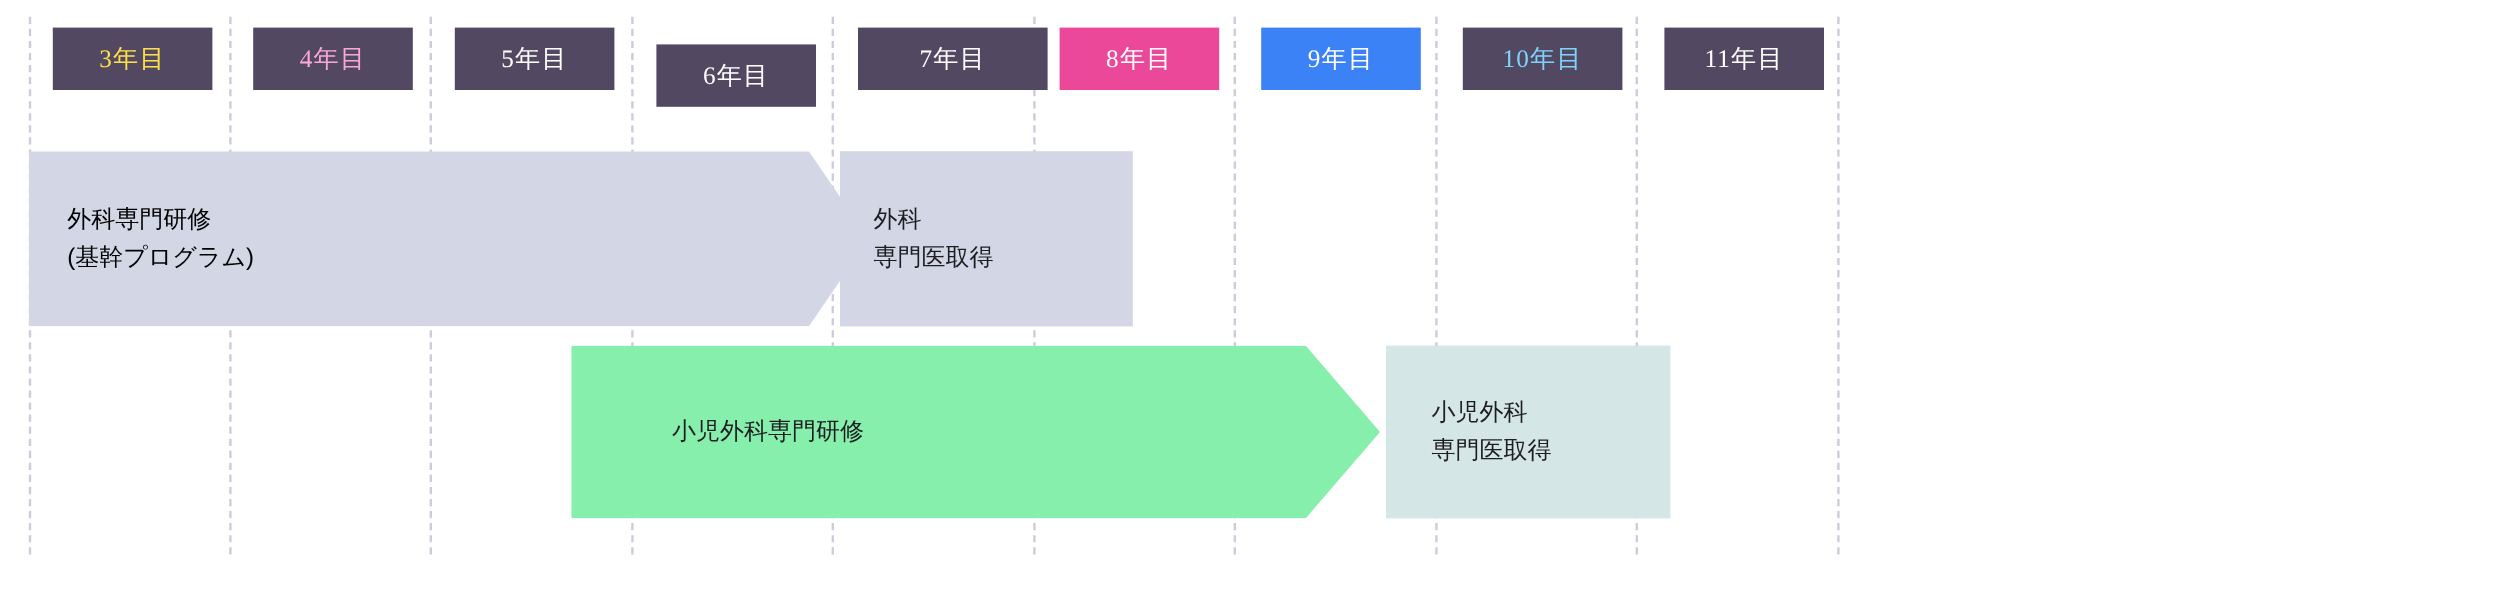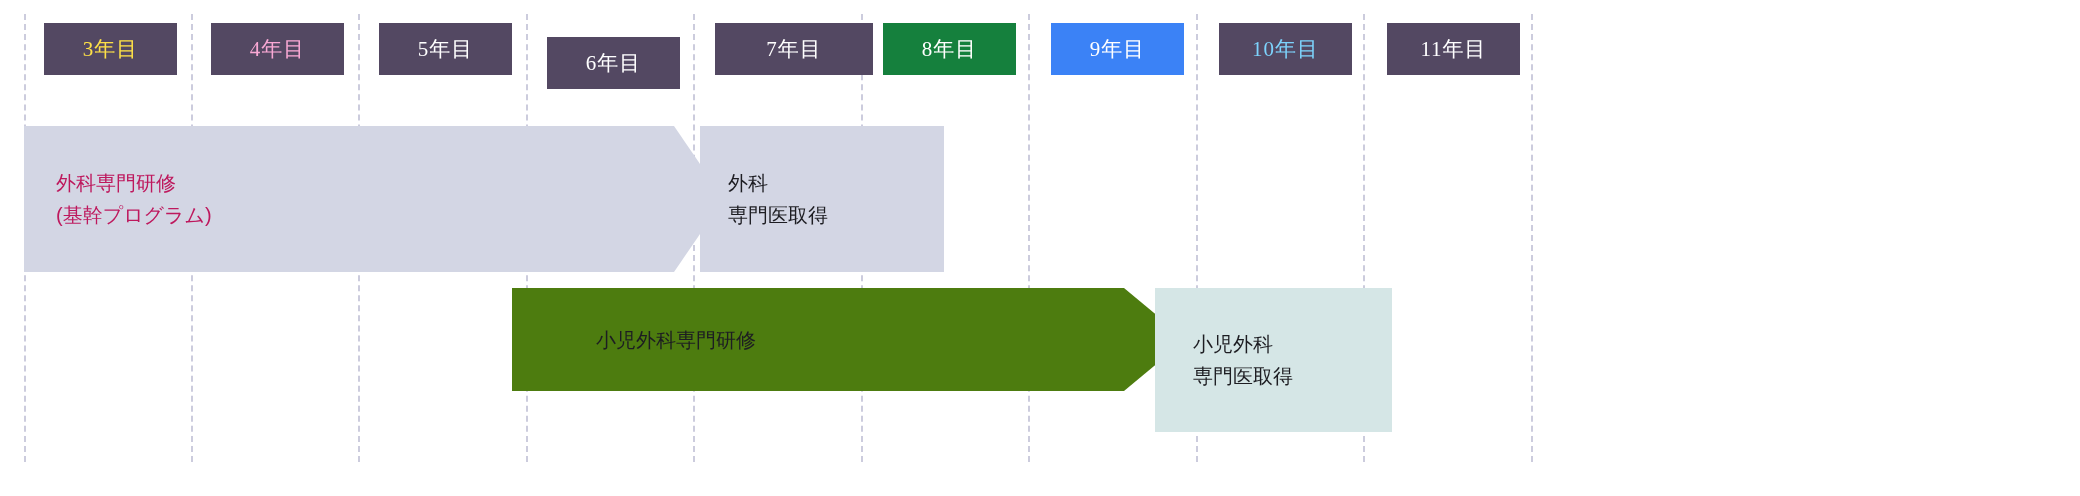--- a/index.html
+++ b/index.html
@@ -71,43 +71,43 @@
       </div>
       <div class="year-chip" style="left: 379px; width: 133px; background: rgb(83, 72, 98); color: rgb(255, 255, 255);">
         <span>5年目</span>
       </div>
       <div class="year-chip" style="left: 547px; width: 133px; background: rgb(83, 72, 98); color: rgb(255, 255, 255); margin-top: 14px;">
         <span>6年目</span>
       </div>
       <div class="year-chip" style="left: 715px; width: 158px; background: rgb(83, 72, 98); color: rgb(255, 255, 255);">
         <span>7年目</span>
       </div>
-      <div class="year-chip" style="left: 883px; width: 133px; background: #15803d; color: rgb(255, 255, 255);">
+      <div class="year-chip" style="left: 883px; width: 133px; background: #ec4899; color: rgb(255, 255, 255);">
         <span>8年目</span>
       </div>
       <div class="year-chip" style="left: 1051px; width: 133px; background: #3b82f6; color: rgb(255, 255, 255);">
         <span>9年目</span>
       </div>
       <div class="year-chip" style="left: 1219px; width: 133px; background: rgb(83, 72, 98); color: #7dd3fc;">
         <span>10年目</span>
       </div>
       <div class="year-chip" style="left: 1387px; width: 133px; background: rgb(83, 72, 98); color: rgb(255, 255, 255);">
         <span>11年目</span>
       </div>
     </div>
   <div id="tracks-layer">
       <div class="band" style="left: 24px; top: 126px; width: 700px; height: 146px; background: rgb(211, 214, 228); clip-path: polygon(0px 0px, calc(100% - 50px) 0px, 100% 50%, calc(100% - 50px) 100%, 0px 100%);">
-        <div class="band-label" style="left: 32px; top: 50%; transform: translateY(-50%); color: #be185d;">外科専門研修
+        <div class="band-label" style="left: 32px; top: 50%; transform: translateY(-50%); color: #000000;">外科専門研修
 (基幹プログラム)</div>
       </div>
       <div class="outcome-box" style="left: 700px; top: 126px; width: 244px; height: 146px; background: rgb(211, 214, 228); padding-left: 28px; color: rgb(29, 29, 34);">
         <span>外科</span>
         <span>専門医取得</span>
       </div>
-      <div class="band" style="left: 476px; top: 288px; width: 674px; height: 103px; background: #4d7c0f; clip-path: polygon(0px 0px, calc(100% - 62px) 0px, 100% 50%, calc(100% - 62px) 100%, 0px 100%); margin-left: 36px;">
+      <div class="band" style="left: 476px; top: 288px; width: 674px; height: 144px; background: #86efac; clip-path: polygon(0px 0px, calc(100% - 62px) 0px, 100% 50%, calc(100% - 62px) 100%, 0px 100%);">
         <div class="band-label" style="left: 84px; top: 50%; transform: translateY(-50%); color: rgb(29, 29, 34);">小児外科専門研修</div>
       </div>
       <div class="outcome-box" style="left: 1155px; top: 288px; width: 237px; height: 144px; background: rgb(213, 230, 230); padding-left: 38px; color: rgb(29, 29, 34);">
         <span>小児外科</span>
         <span>専門医取得</span>
       </div>
     </div>
 </div>
 
 </body></html>

